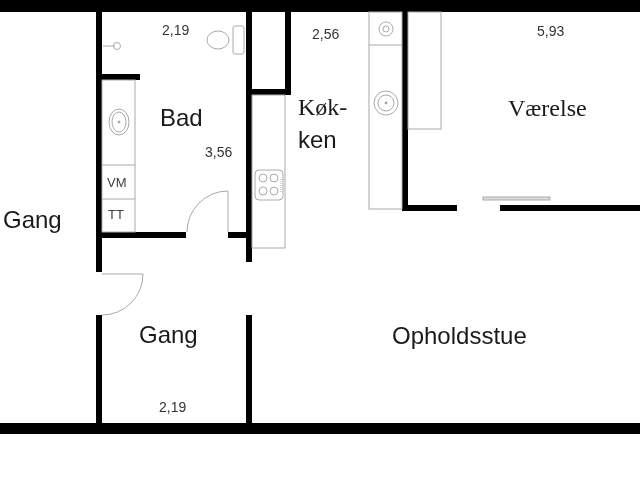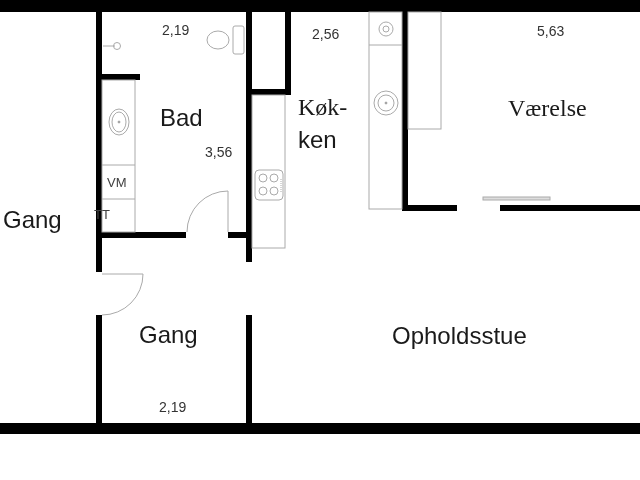--- a/index.html
+++ b/index.html
@@ -74,25 +74,25 @@
     <rect x="483" y="197" width="67" height="3" fill="#dddddd"></rect>
   </g>
 </svg>
 
 <div class="lbl room" style="left:3px; top:208px;">Gang</div>
 
 <div class="lbl room" style="left:160px; top:106px;">Bad</div>
 <div class="lbl dim" style="left:162px; top:23px;">2,19</div>
 <div class="lbl dim" style="left:205px; top:145px;">3,56</div>
 <div class="lbl tiny" style="left:107px; top:176px;">VM</div>
-<div class="lbl tiny" style="left:94px; top:208px;">TT</div>
+<div class="lbl tiny" style="left:108px; top:208px;">TT</div>
 
 <div class="lbl room" style="left:298px; top:95px;font-family:Liberation Serif, serif;">Køk-</div>
 <div class="lbl room" style="left:298px; top:128px;">ken</div>
 <div class="lbl dim" style="left:312px; top:27px;">2,56</div>
 
 <div class="lbl room" style="left:508px; top:96px;font-family:Liberation Serif, serif;">Værelse</div>
-<div class="lbl dim" style="left:537px; top:24px;">5,63</div>
+<div class="lbl dim" style="left:537px; top:24px;">5,93</div>
 
 <div class="lbl room" style="left:139px; top:323px;">Gang</div>
 <div class="lbl dim" style="left:159px; top:400px;">2,19</div>
 
 <div class="lbl room" style="left:392px; top:324px;">Opholdsstue</div>
 
 </body></html>

